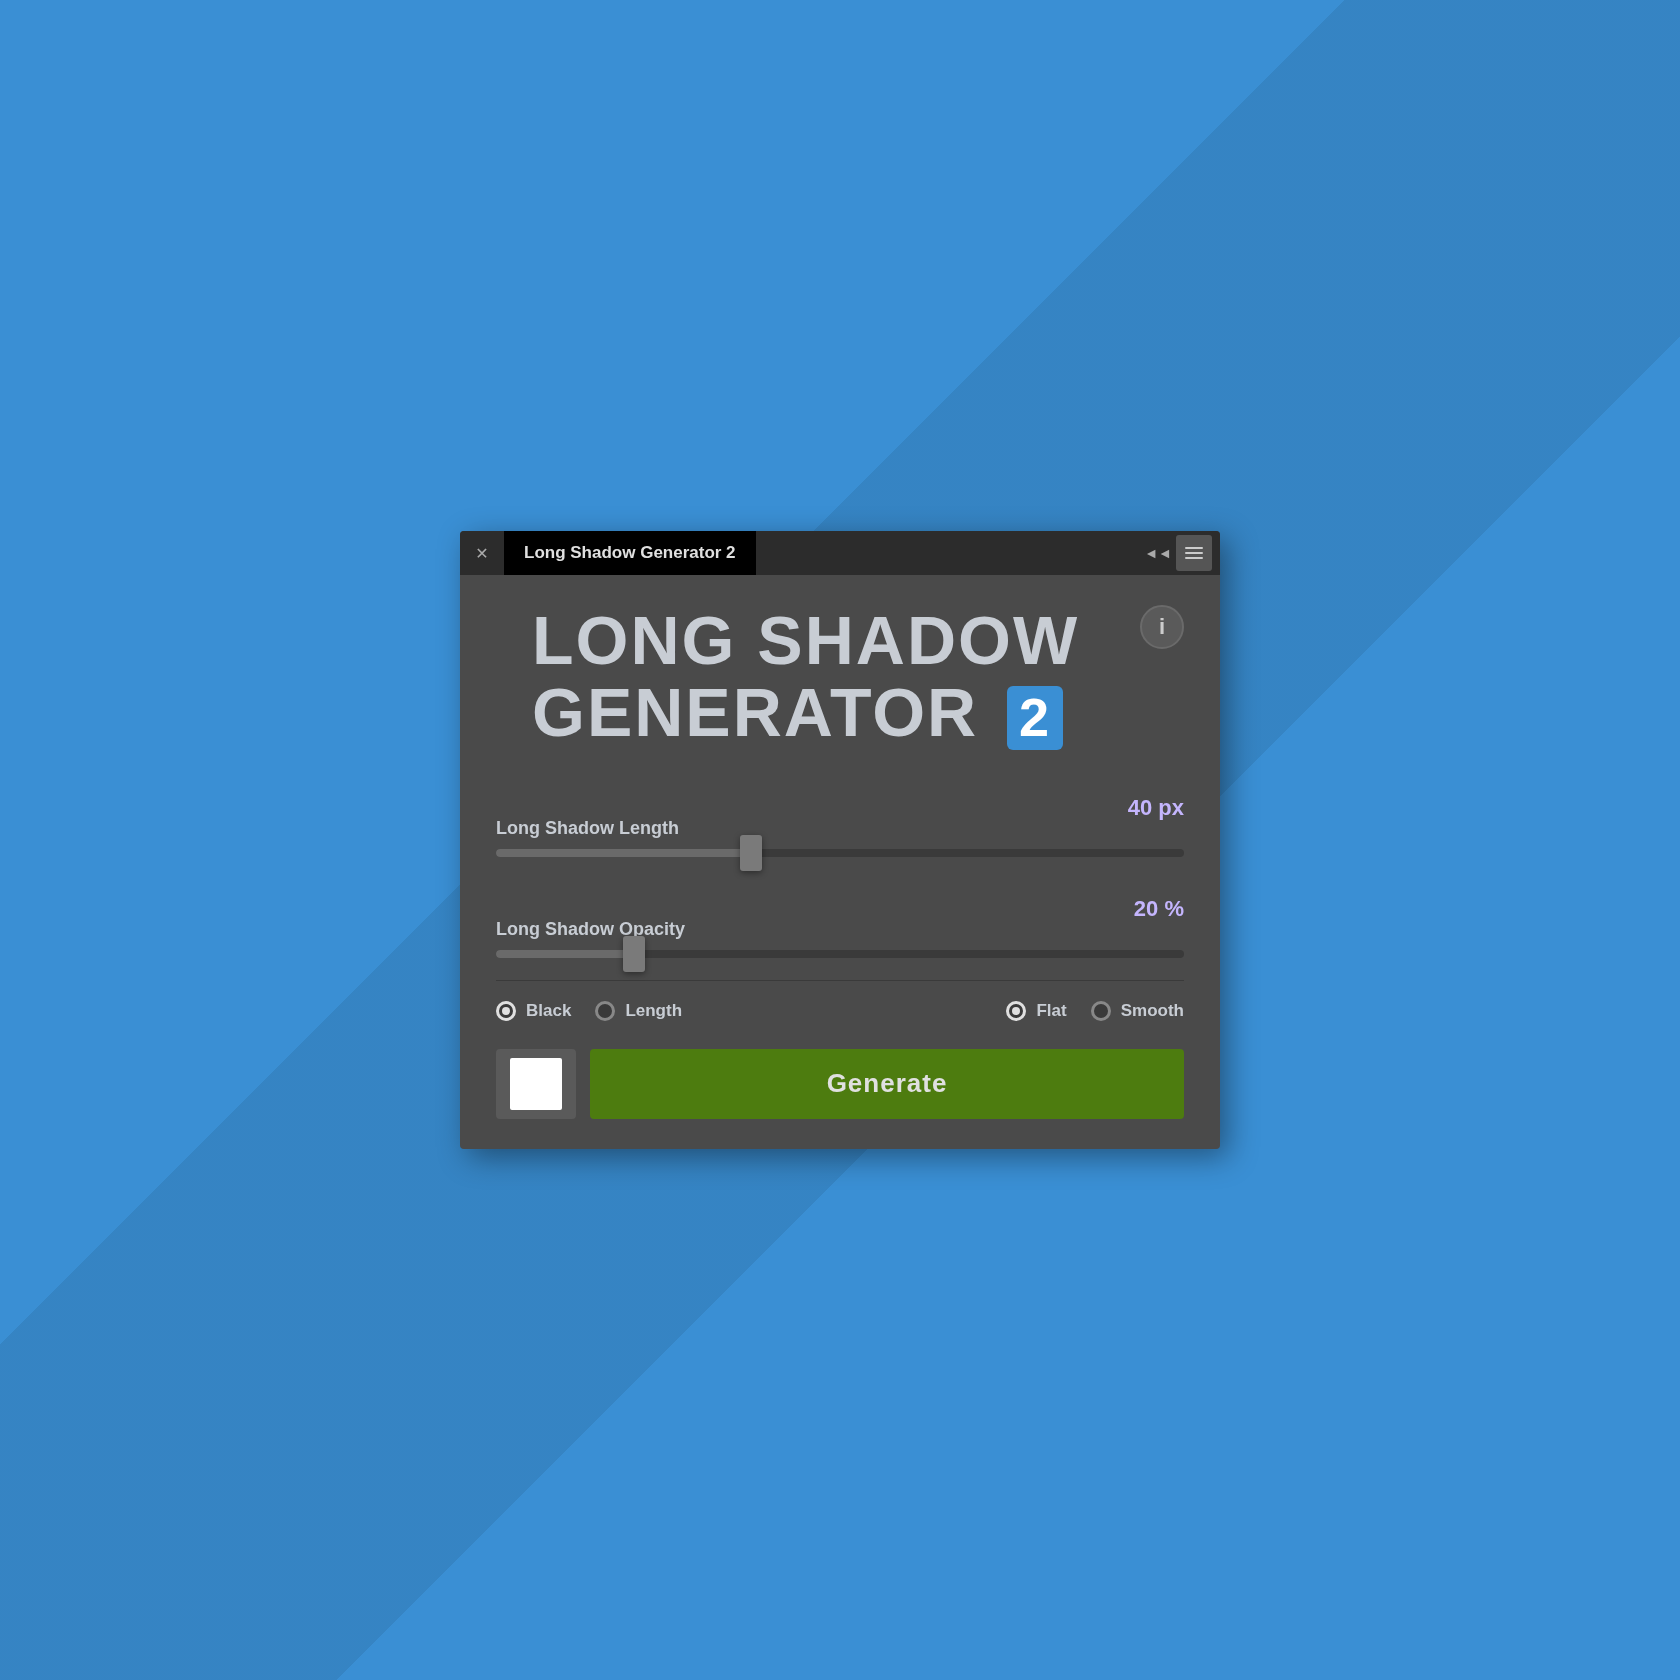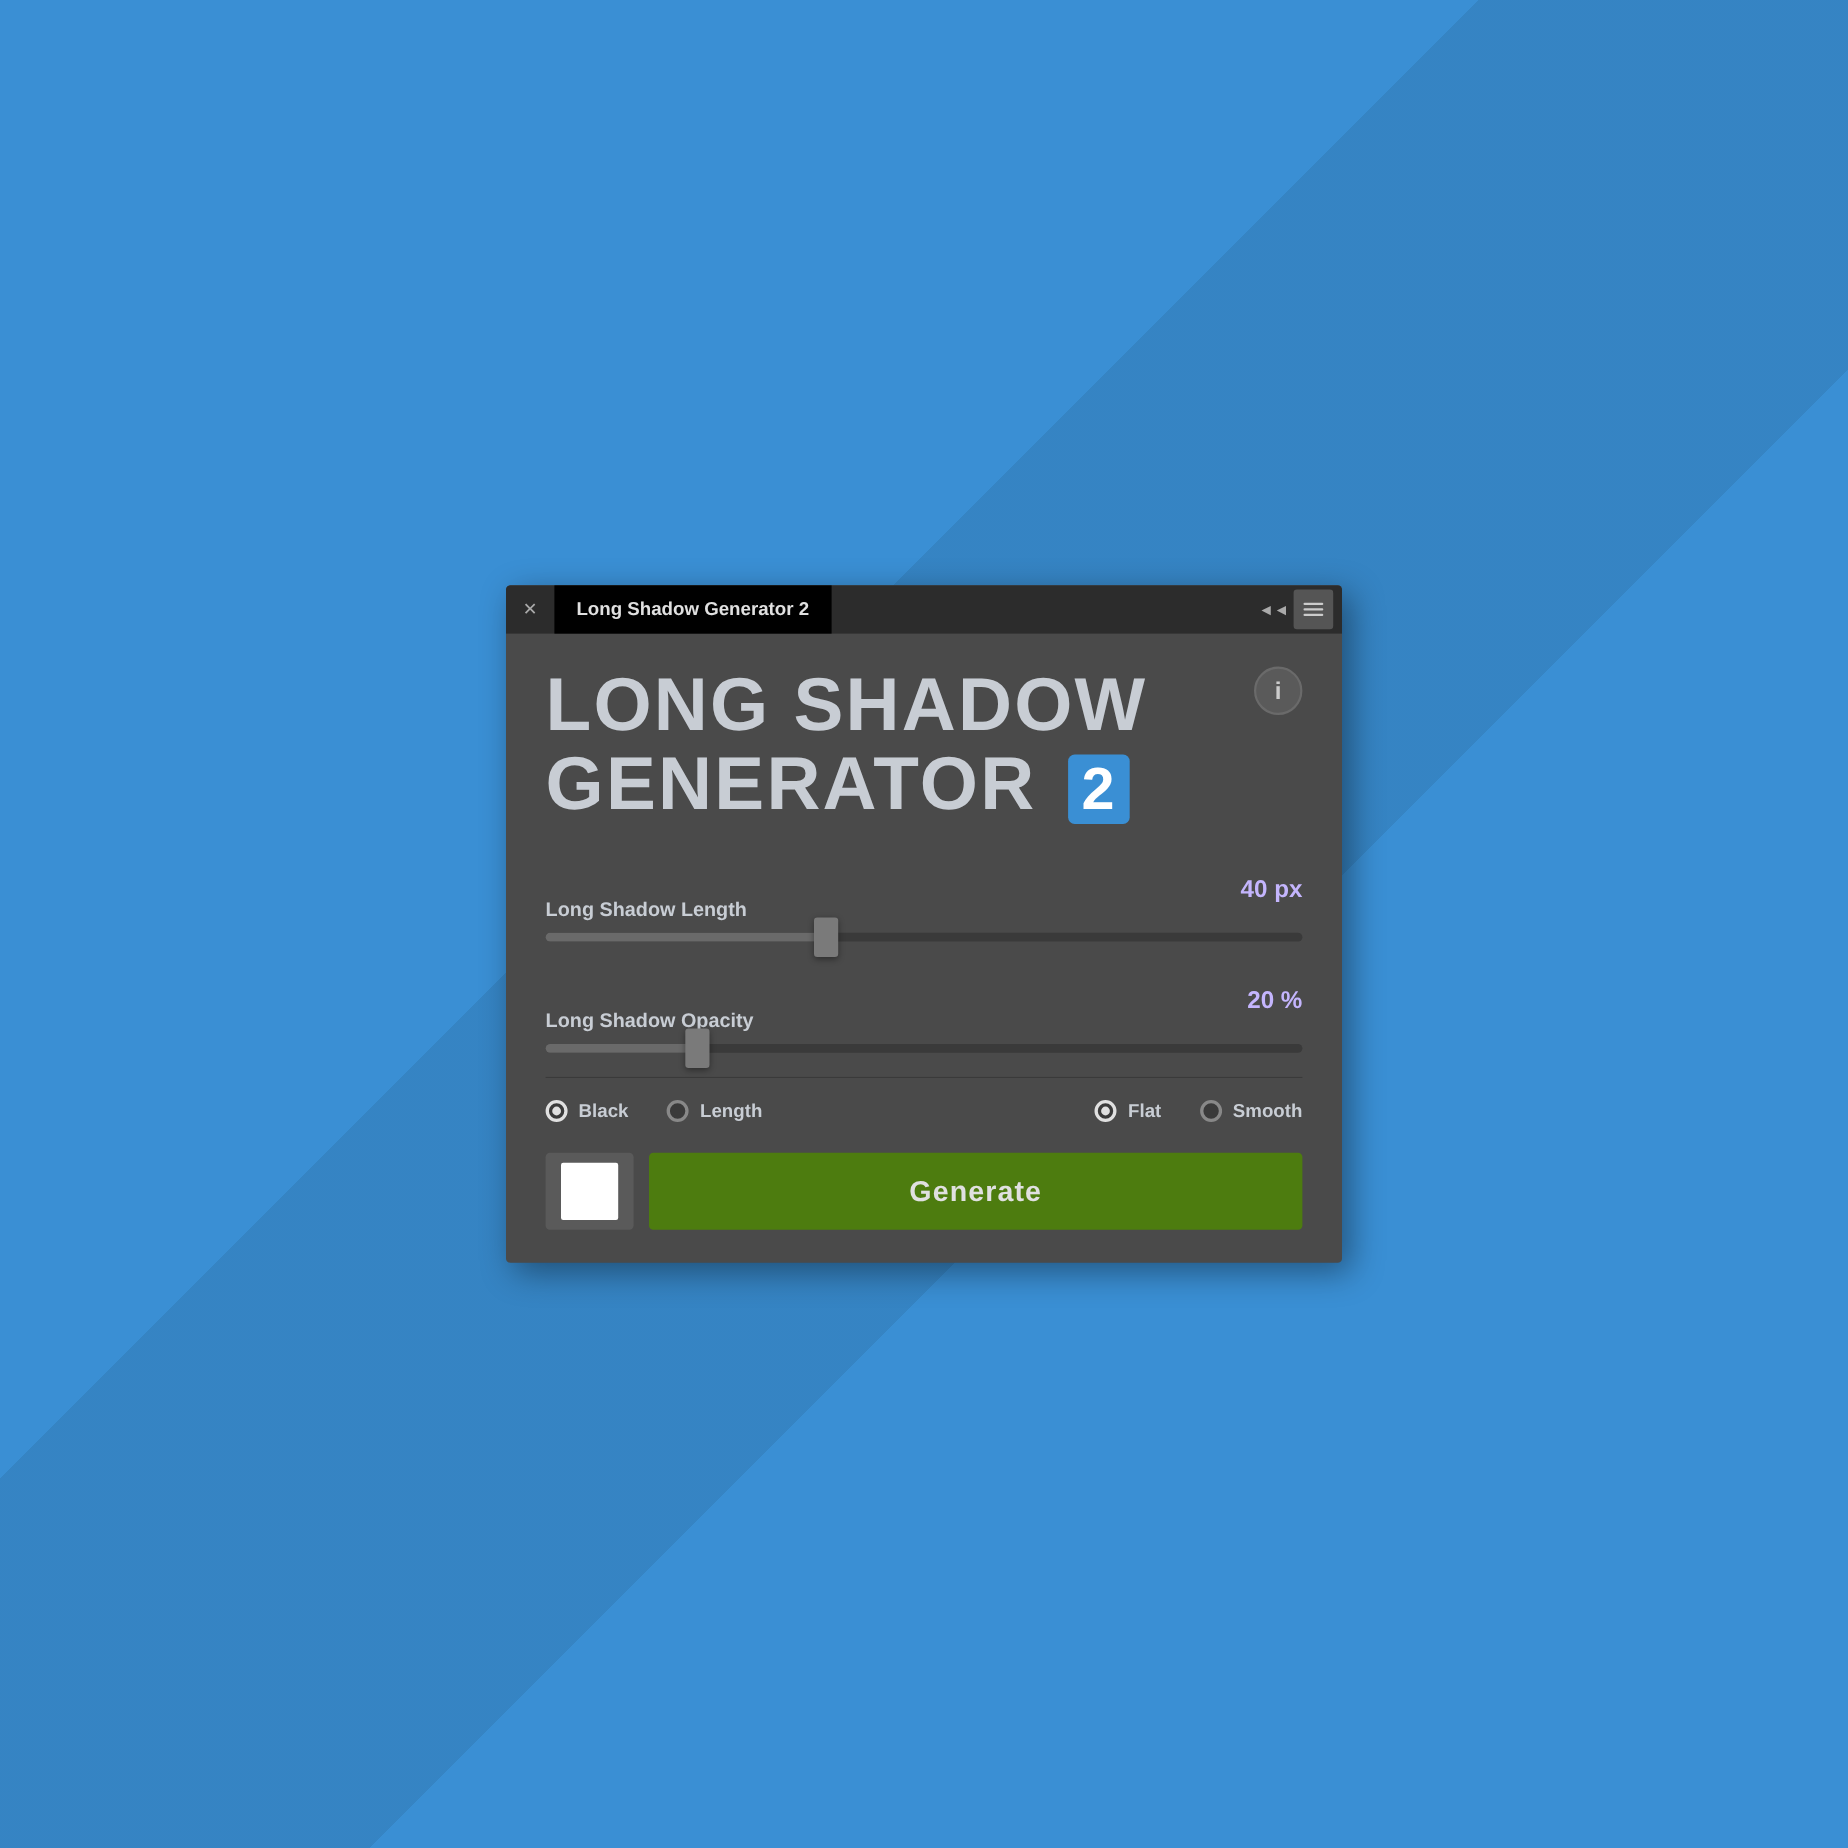--- a/index.html
+++ b/index.html
@@ -129,20 +129,21 @@
     }
 
     .hero-title {
       font-size: 68px;
       font-weight: 900;
       color: #c8cdd4;
       line-height: 1.05;
       letter-spacing: 2px;
       text-transform: uppercase;
       font-family: Arial Black, Arial, sans-serif;
+      margin-left: 36px;
     }
 
     .hero-title .badge-2 {
       display: inline-block;
       background: #3a8fd4;
       color: #fff;
       font-size: 54px;
       font-weight: 900;
       padding: 2px 12px;
       border-radius: 6px;
@@ -221,21 +222,21 @@
       background: #7a7a7a;
       border-radius: 3px;
       cursor: grab;
       box-shadow: 0 2px 6px rgba(0,0,0,0.4);
     }
 
     
     .radio-section {
       display: flex;
       align-items: center;
-      gap: 35px;
+      gap: 24px;
       margin-bottom: 28px;
       flex-wrap: wrap;
     }
 
     .radio-group {
       display: flex;
       align-items: center;
       gap: 10px;
       cursor: pointer;
     }

